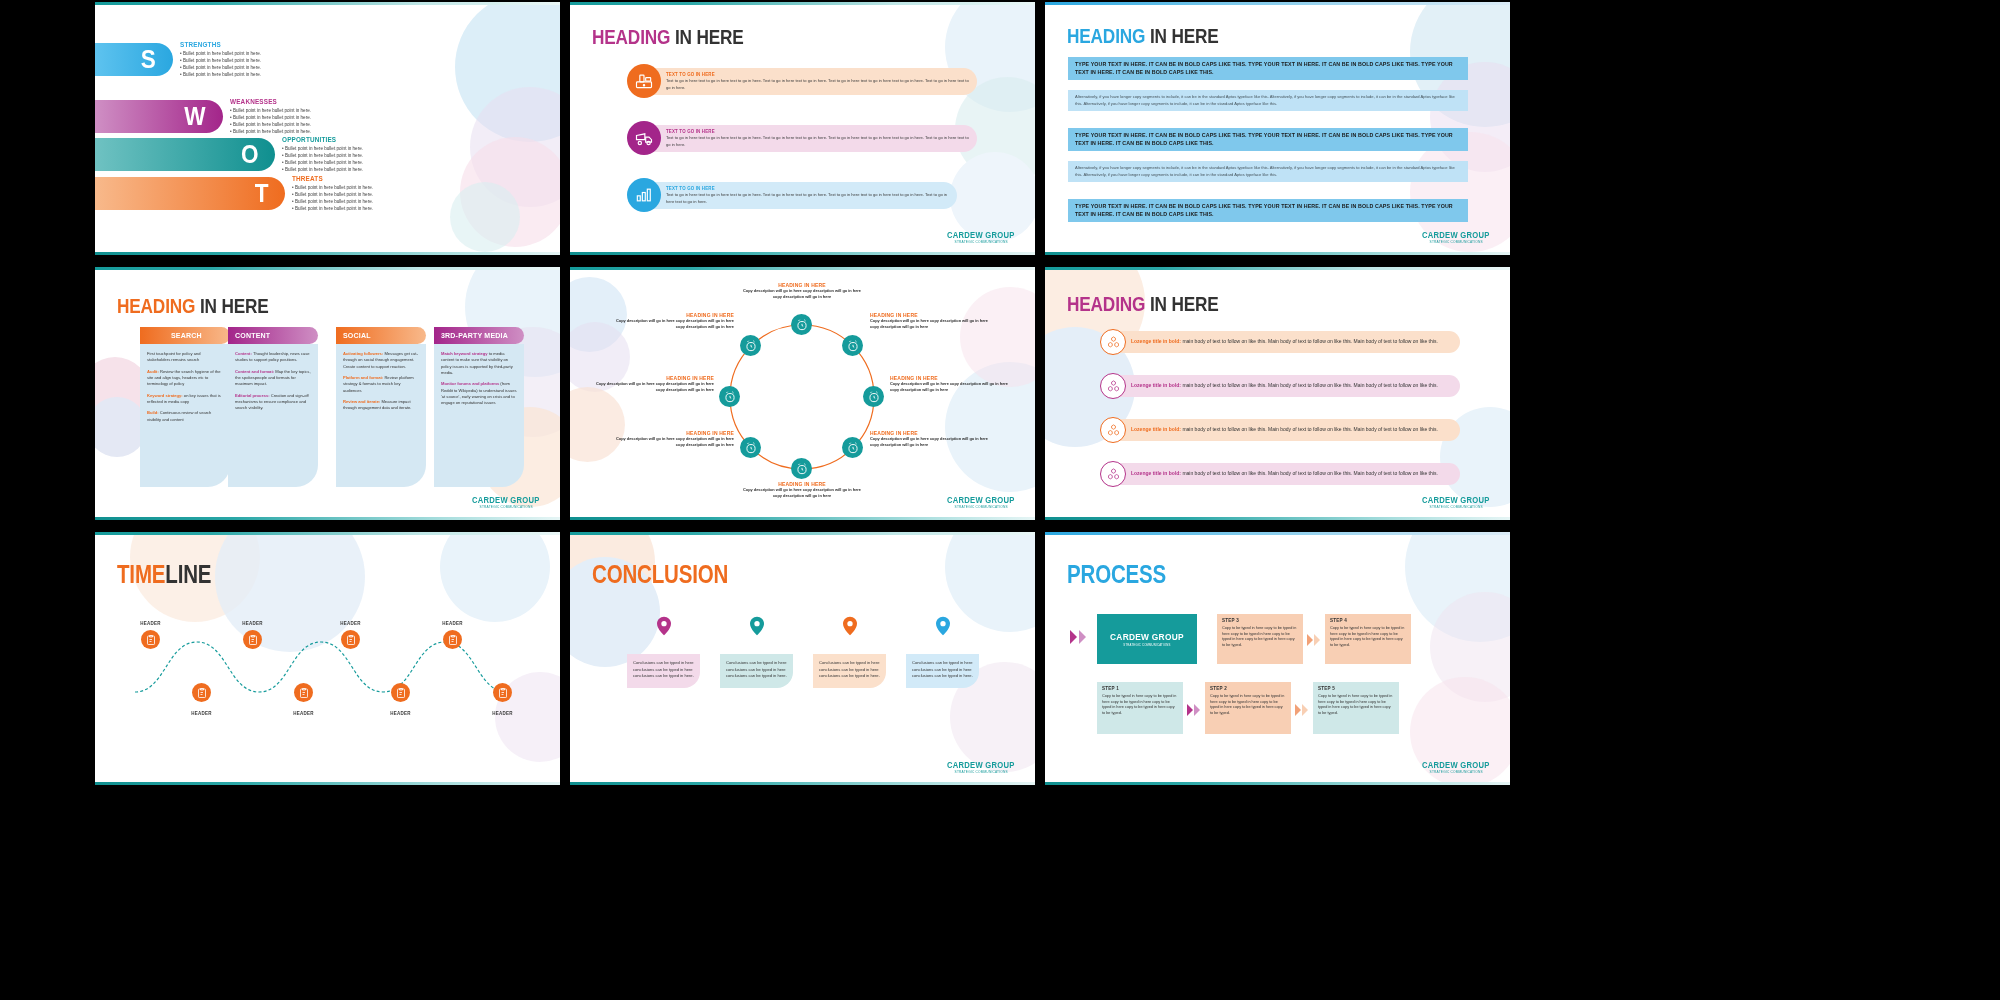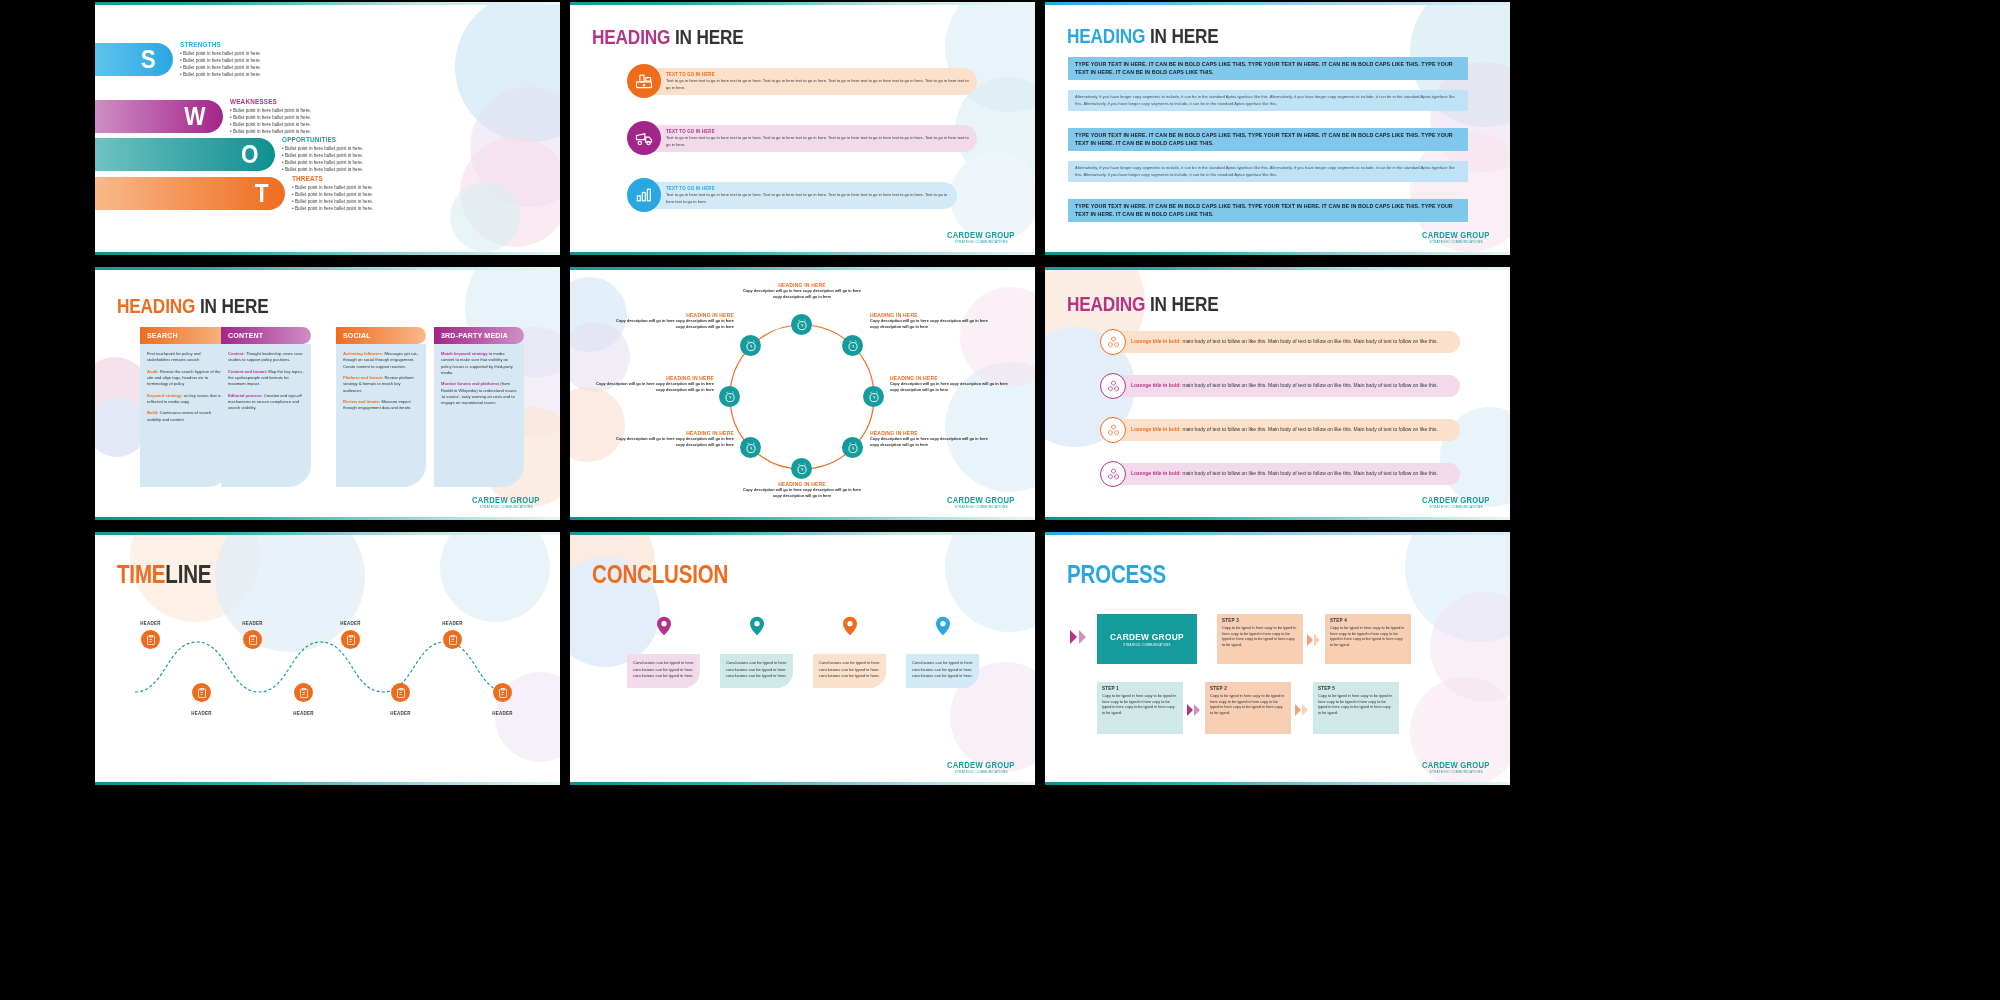--- a/index.html
+++ b/index.html
@@ -282,32 +282,32 @@
     <div class="blob" style="width:60px;height:60px;background:#e4e8f4;left:-8px;top:130px;"></div>
     <div class="blob" style="width:140px;height:140px;background:#e9f3fa;right:-45px;top:-30px;"></div>
     <div class="blob" style="width:110px;height:110px;background:#e7dff0;opacity:.5;right:-28px;top:60px;"></div>
     <div class="blob" style="width:100px;height:100px;background:#fae3d3;opacity:.65;right:-20px;top:140px;"></div>
 
     <div class="heading" style="left:22px;top:27px;">
       <span class="h-orange">HEADING</span><span class="dark"> IN HERE</span>
     </div>
 
     <div class="col" style="left:45px;top:60px;">
-      <div class="cap" style="background:linear-gradient(90deg,#ef6c1f,#f8b98b);">
+      <div class="cap" style="background:linear-gradient(90deg,#ef6c1f,#f8b98b);justify-content:center;">
         <span>SEARCH</span>
         </div>
       <div class="body" style="height:143px;">
         <p><span>First touchpoint for policy and stakeholders remains search</span></p>
         <p><b style="color:#ef6c1f">Audit:</b><span> Review the search hygiene of the site and align tags, headers etc to terminology of policy</span></p>
         <p><b style="color:#ef6c1f">Keyword strategy:</b><span> on key issues that is reflected in media copy</span></p>
         <p><b style="color:#ef6c1f">Build:</b><span> Continuous review of search  visibility and content</span></p>
       </div>
     </div>
 
-    <div class="col" style="left:126px;top:60px;">
+    <div class="col" style="left:133px;top:60px;">
       <div class="cap" style="background:linear-gradient(90deg,#a3258a,#cf8fc4);">
         <span>CONTENT</span>
         </div>
       <div class="body" style="height:143px;">
         <p><b style="color:#b4338a">Content:</b><span> Thought leadership, news case studies to support policy positions.</span></p>
         <p><b style="color:#b4338a">Content and format:</b><span> Map the key topics, the spokespeople and formats for maximum impact.</span></p>
         <p><b style="color:#b4338a">Editorial process:</b><span> Creation and sign-off mechanisms to ensure compliance and search visibility.</span></p>
       </div>
     </div>
 

